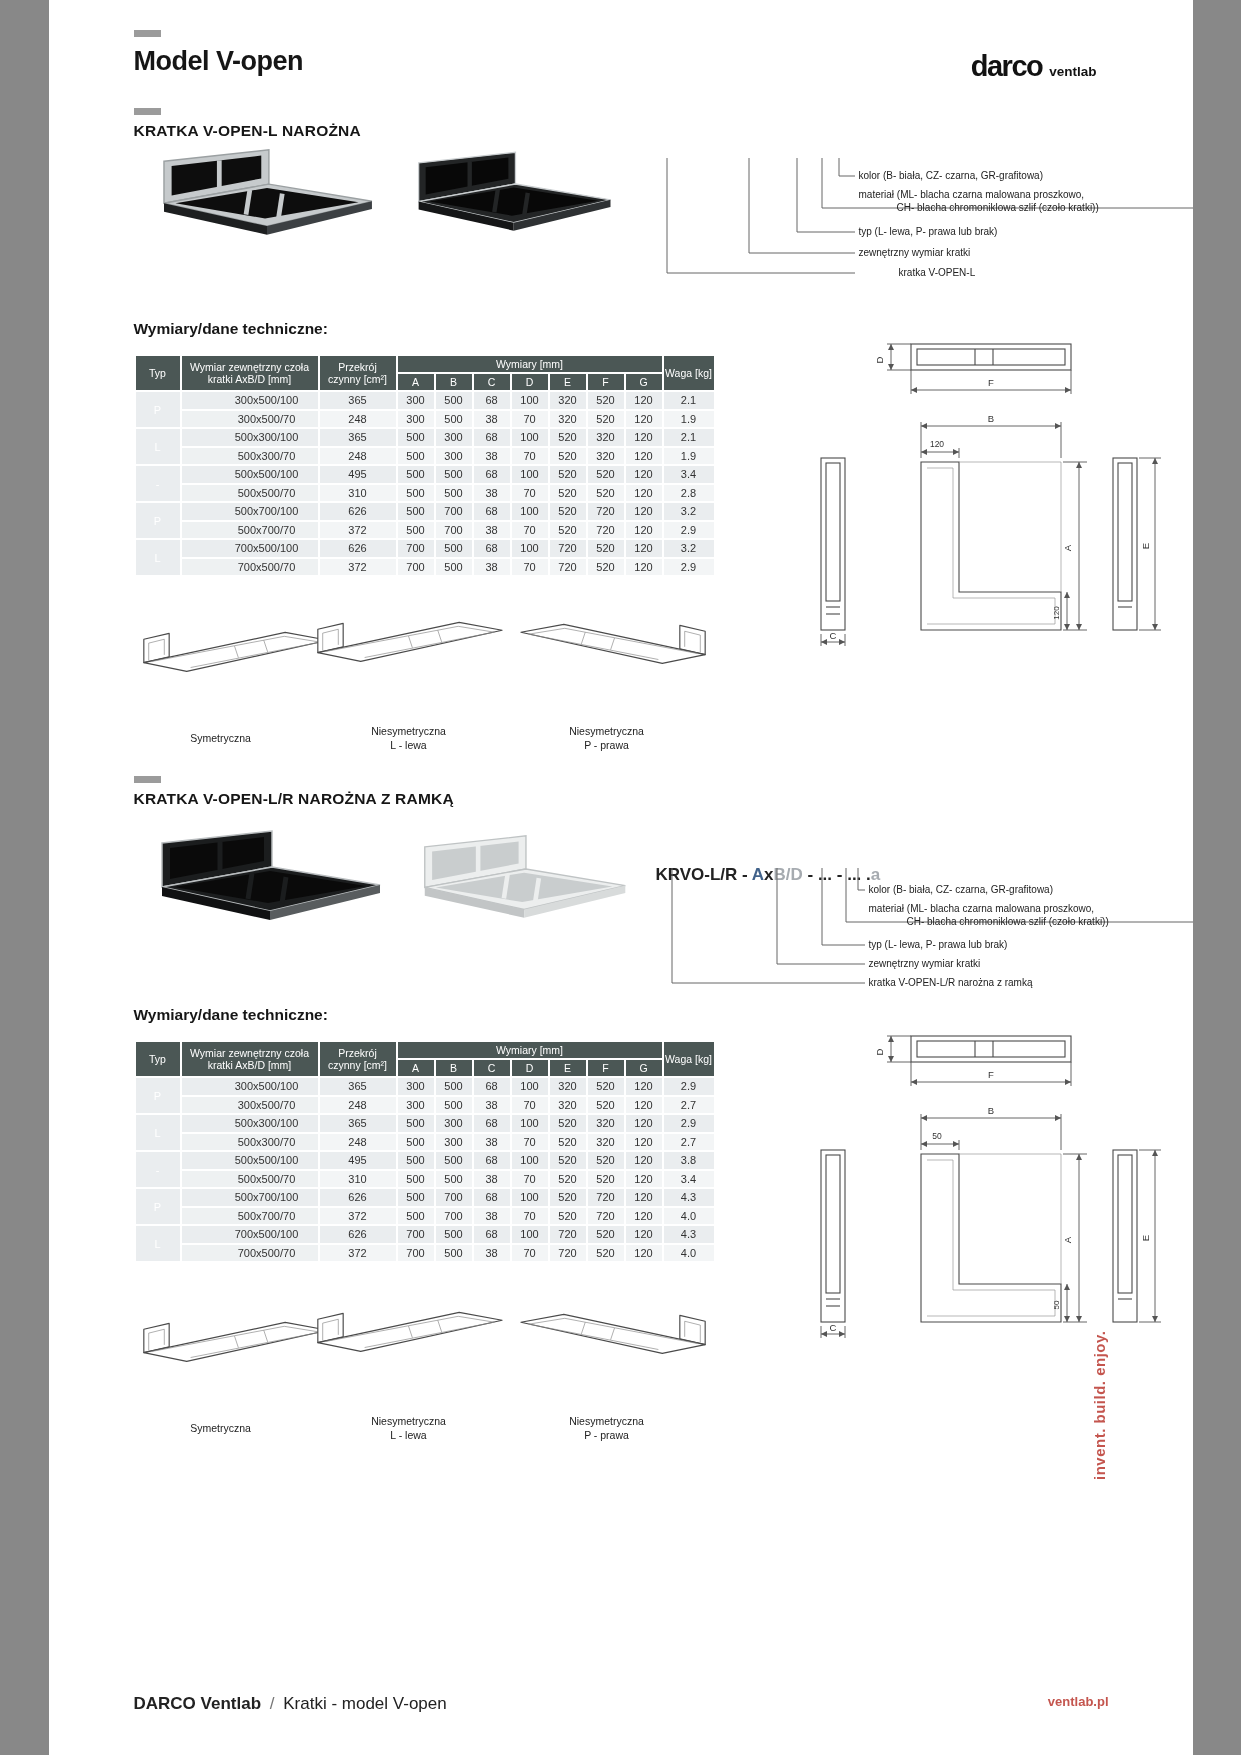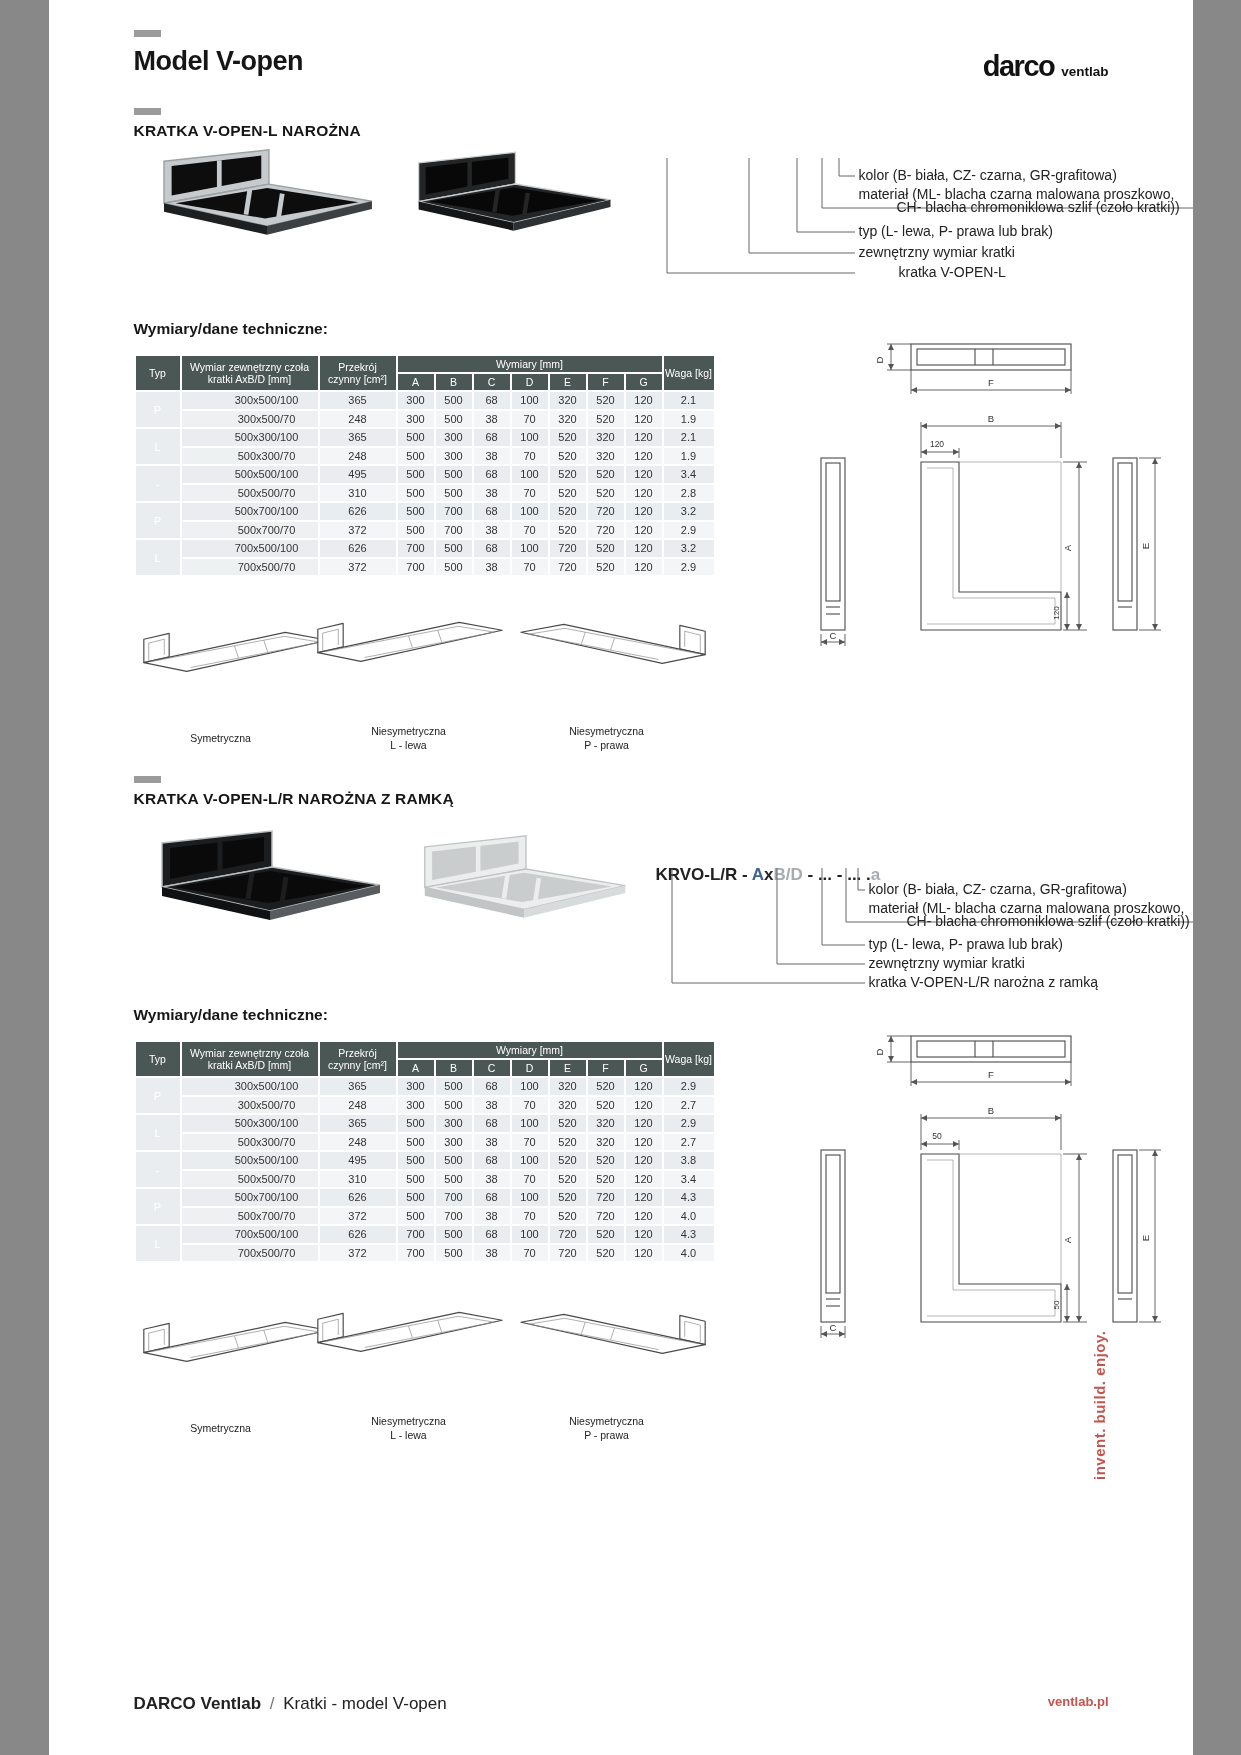--- a/index.html
+++ b/index.html
@@ -11,30 +11,30 @@
   }
   *{margin:0;padding:0;box-sizing:border-box;}
   body{background:#888;}
   .page{
     position:relative;width:1144px;height:1755px;background:#ffffff;
     margin:0 auto;font-family:"Liberation Sans",sans-serif;color:#1a1a1a;overflow:hidden;
   }
   .abs{position:absolute;}
   .dash{position:absolute;width:27px;height:7px;background:var(--dash);}
   .h1{font-size:27px;font-weight:800;letter-spacing:-0.5px;color:#161616;}
-  .logo{position:absolute;right:84px;top:50px;display:flex;align-items:baseline;}
+  .logo{position:absolute;right:96px;top:50px;display:flex;align-items:baseline;}
   .logo-main{font-size:29px;font-weight:800;letter-spacing:-1.5px;color:#121212;}
   .logo-sub{font-size:13.5px;font-weight:700;margin-left:7px;color:#121212;}
   .sec-title{font-size:15.5px;font-weight:800;letter-spacing:0.2px;color:#161616;}
   .dims-h{font-size:15.5px;font-weight:800;color:#161616;}
   .code-line{position:absolute;font-weight:700;color:#222;white-space:pre;}
   .code-line span{white-space:pre;}
   .cb{color:var(--code-blue);}
   .cg{color:var(--code-gray);}
-  .anno{position:absolute;font-size:14px;color:#222;white-space:nowrap;line-height:13px;}
+  .anno{position:absolute;font-size:10px;color:#222;white-space:nowrap;line-height:13px;}
   .leader{position:absolute;overflow:visible;}
   .leader polyline{fill:none;stroke:#666;stroke-width:1;}
   table.spec{border-collapse:separate;border-spacing:2px;table-layout:fixed;width:560px;}
   table.spec th{background:var(--table-head);color:#fff;font-weight:400;font-size:10.5px;line-height:1.15;padding:2px 1px;text-align:center;vertical-align:middle;}
   table.spec td{font-size:11px;color:#333;text-align:center;height:16.5px;padding:0 2px;vertical-align:middle;}
   table.spec tr.odd td{background:#eaedef;}
   table.spec tr.even td{background:#f3f5f6;}
   table.spec td.typ{background:var(--table-head);color:#fff;font-size:11px;}
   table.spec td.outer{background:#e6e9eb;padding-left:36px;}
   table.spec tr.even td.outer{background:#eef1f2;}

